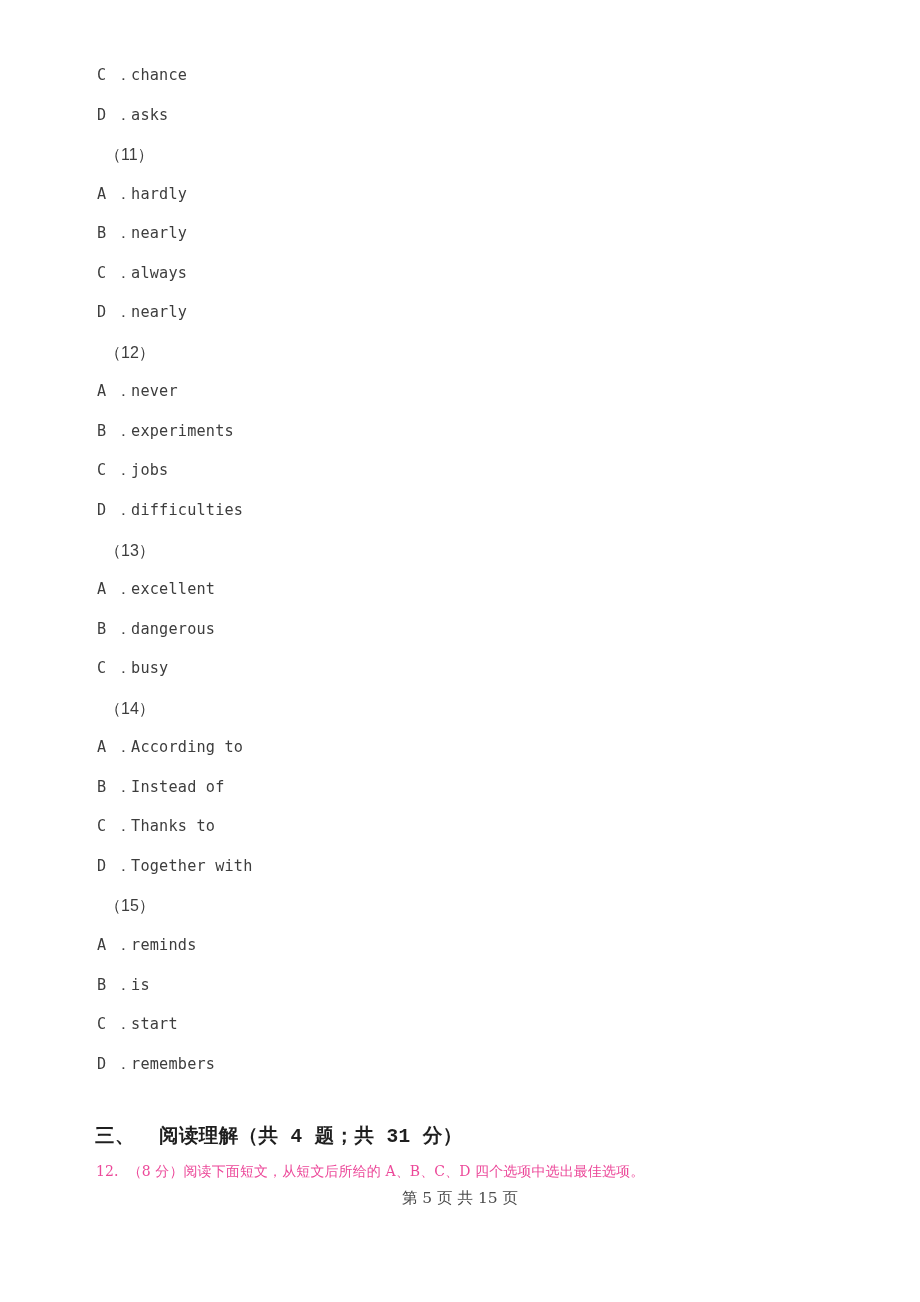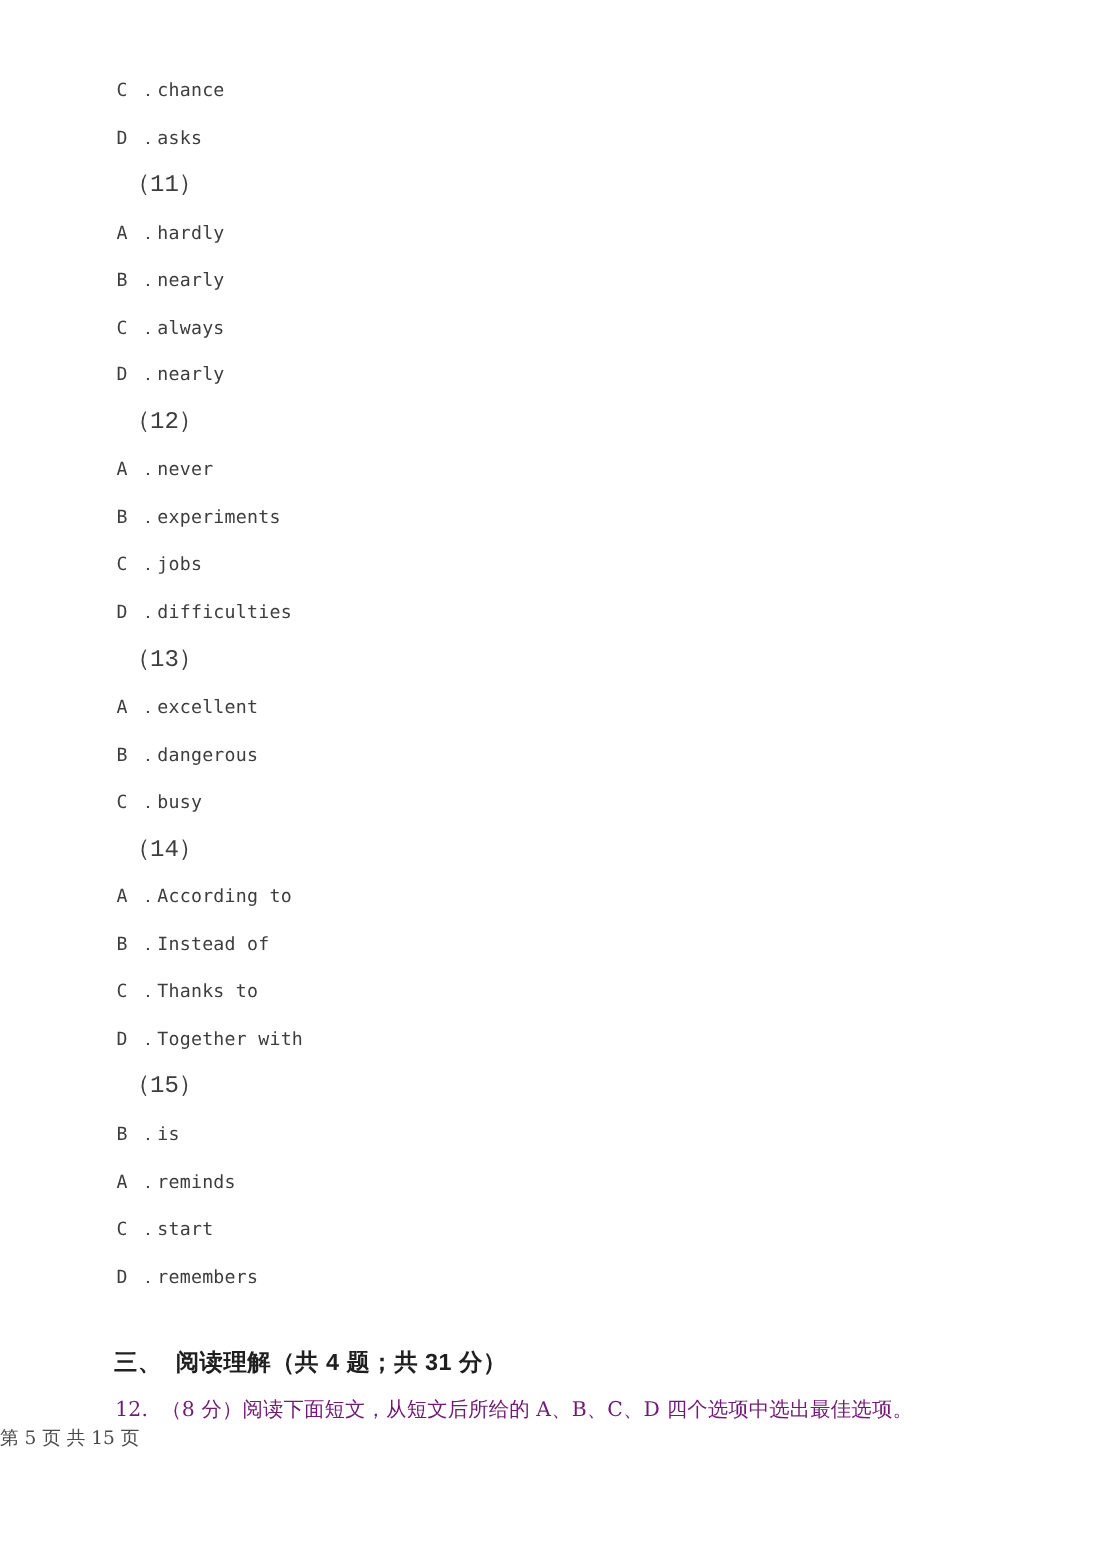--- a/index.html
+++ b/index.html
@@ -44,56 +44,57 @@
     color: #3d3d3d;
   }
 
   .line.option {
     padding-left: 0px;
   }
 
   
   .line.group {
     padding-left: 8px;
-    font-family: Liberation Mono, monospace;
-    font-size: 20px;
+    font-family: Liberation Sans, sans-serif;
+    font-size: 16px;
     letter-spacing: 0px;
   }
 
   
   #section-heading {
     position: absolute;
     left: 95px;
     top: 1122px;
-    font-family: Liberation Sans, sans-serif;
+    font-family: Liberation Mono, monospace;
     font-weight: bold;
     font-size: 19.5px;
     letter-spacing: 0.4px;
     color: #1f1f1f;
     white-space: pre;
   }
 
   
   #question-12 {
     position: absolute;
     left: 96px;
     top: 1163px;
     font-family: "DejaVu Serif", "Liberation Serif", serif;
-    font-size: 17px;
+    font-size: 14px;
     letter-spacing: 0.1px;
-    color: #701a75;
+    color: #ec4899;
     white-space: pre;
   }
 
   
   #page-footer {
     position: absolute;
     left: 0;
     top: 1188px;
     width: 920px;
+    text-align: center;
     font-family: "DejaVu Serif", "Liberation Serif", serif;
     font-size: 15.5px;
     color: #4a4a4a;
     white-space: pre;
   }
 </style>
 </head>
 <body>
 
 <div id="page">
@@ -114,22 +115,22 @@
       <div class="line group">（13）</div>
       <div class="line option">A ．excellent</div>
       <div class="line option">B ．dangerous</div>
       <div class="line option">C ．busy</div>
       <div class="line group">（14）</div>
       <div class="line option">A ．According to</div>
       <div class="line option">B ．Instead of</div>
       <div class="line option">C ．Thanks to</div>
       <div class="line option">D ．Together with</div>
       <div class="line group">（15）</div>
+      <div class="line option">A ．reminds</div>
       <div class="line option">B ．is</div>
-      <div class="line option">A ．reminds</div>
       <div class="line option">C ．start</div>
       <div class="line option">D ．remembers</div>
     </div>
 
   <div id="section-heading">三、  阅读理解（共 4 题；共 31 分）</div>
 
   <div id="question-12">12.  （8 分）阅读下面短文，从短文后所给的 A、B、C、D 四个选项中选出最佳选项。</div>
 
   <div id="page-footer">第 5 页 共 15 页</div>
 

